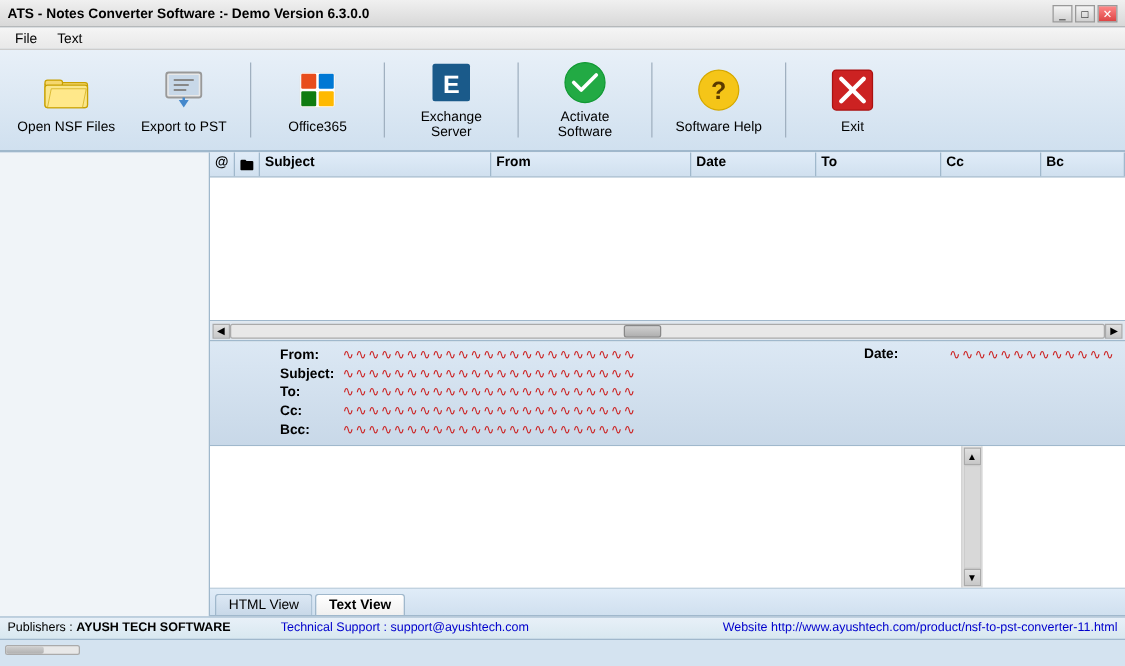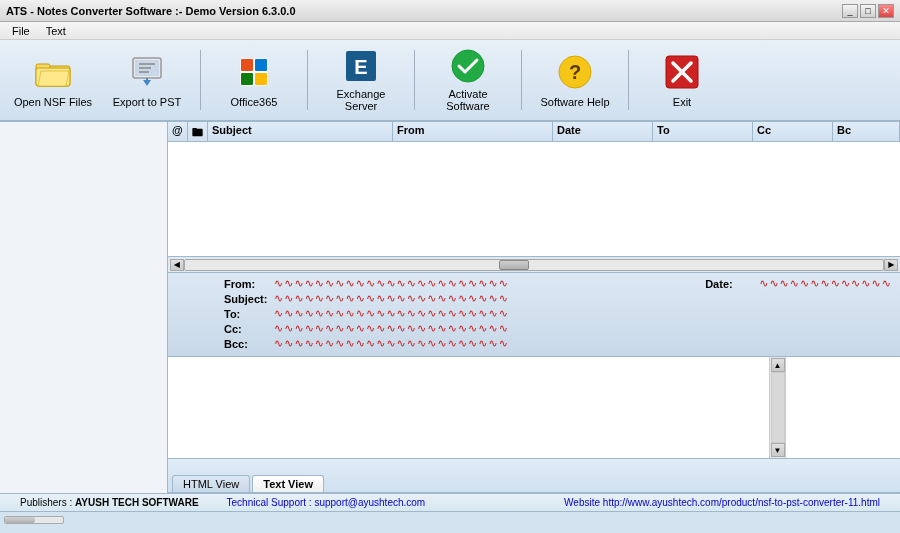--- a/index.html
+++ b/index.html
@@ -230,22 +230,21 @@
       flex-shrink: 0;
     }
     .preview-wavy {
       color: #e05050;
       font-size: 10px;
       letter-spacing: 1px;
     }
     .preview-date-section {
       margin-left: auto;
       display: flex;
-      align-items: center;
-      gap: 4px;
+      gap: 18px;
     }
 
     
     #email-body-area {
       flex: 1;
       display: flex;
       border-bottom: 1px solid #a0b8cc;
     }
     #email-body-content {
       flex: 1;
@@ -289,21 +288,21 @@
       margin-bottom: 1px;
     }
     #email-preview-right {
       width: 115px;
       background: #fff;
       border-left: 1px solid #ccc;
     }
 
     
     #view-tabs {
-      height: 34px;
+      height: 22px;
       background: linear-gradient(to bottom, #e0ecf8, #d0e0ef);
       border-bottom: 1px solid #a0b8cc;
       display: flex;
       align-items: flex-end;
       padding: 0 4px;
       text-align: right;
     }
     .view-tab {
       padding: 2px 10px;
       font-size: 11px;
@@ -319,24 +318,24 @@
       font-weight: bold;
     }
 
     
     #status-bar {
       height: 18px;
       background: linear-gradient(to bottom, #e8f0f8, #d8e8f0);
       border-top: 1px solid #a0b8cc;
       display: flex;
       align-items: center;
-      padding: 0 20px;
+      padding: 0 6px;
       font-size: 10px;
       color: #000;
-      gap: 8px;
+      gap: 20px;
     }
     #status-publisher {
       white-space: nowrap;
     }
     #status-support {
       color: #0000cc;
       margin-left: 20px;
     }
     #status-website {
       color: #0000cc;

